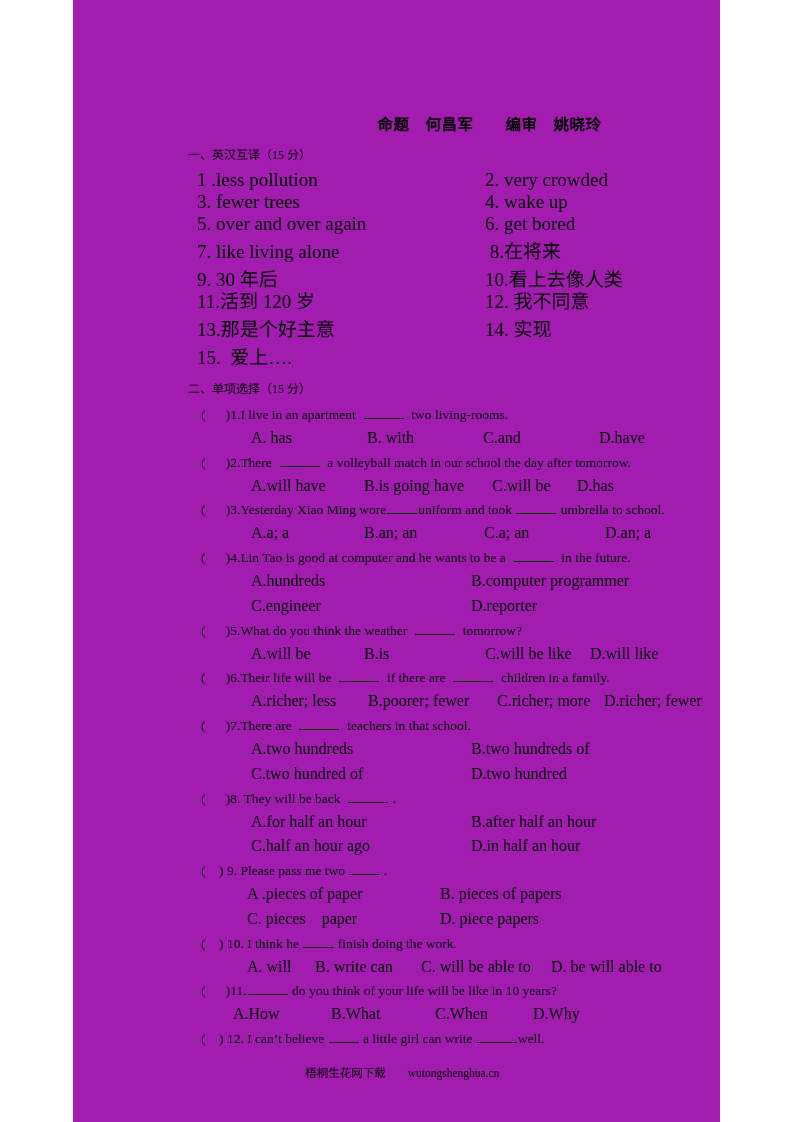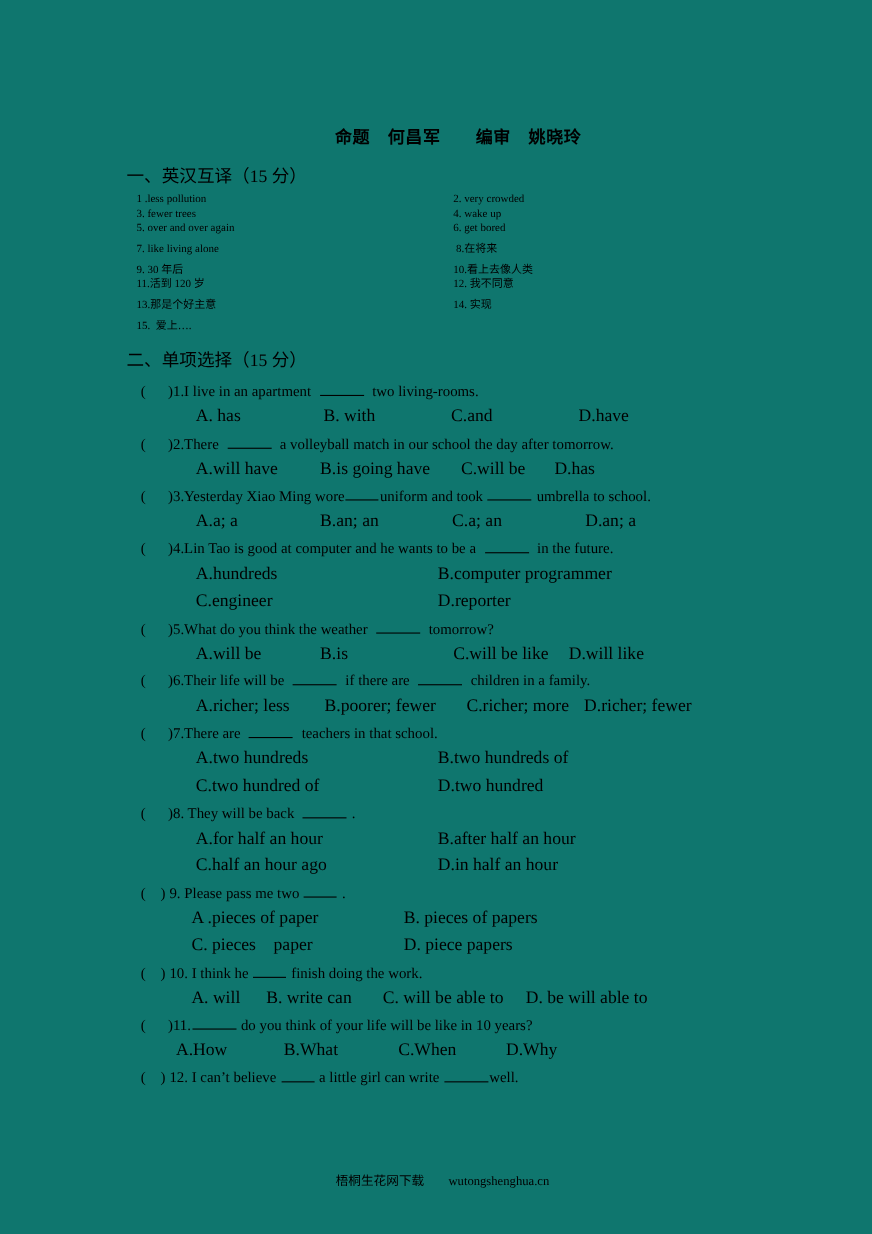--- a/index.html
+++ b/index.html
@@ -8,24 +8,24 @@
     padding: 0;
     background: #ffffff;
   }
   body {
     font-family: "Liberation Serif", "DejaVu Serif", serif;
     color: #000000;
     -webkit-font-smoothing: antialiased;
   }
   .page {
     position: relative;
-    width: 793px;
+    width: 647px;
     height: 1122px;
     margin: 0 auto;
-    background: #0f766e;
+    background: #a21caf;
     overflow: hidden;
     box-sizing: border-box;
     padding-left: 10px;
   }
   .sheet {
     position: absolute;
     left: 0;
     top: 0;
     width: 793px;
     padding: 112px 96px 0 118px;
@@ -38,38 +38,38 @@
     font-size: 15.5px;
     text-align: center;
     letter-spacing: 0.5px;
     margin: 0 0 11px 0;
     padding-left: 18px;
     white-space: pre;
   }
 
   
   .section-heading {
-    font-size: 16px;
+    font-size: 12px;
     margin: 1px 0 7px -3px;
     white-space: pre;
   }
   .section-heading.sec2 {
     margin-top: 12px;
     margin-bottom: 8px;
   }
 
   
   .translate-list {
     margin: 0 0 0 6px;
     padding: 0;
     list-style: none;
   }
   .tr-row {
     display: flex;
-    font-size: 10px;
+    font-size: 19px;
     line-height: 1.0;
     margin-bottom: 3px;
   }
   .tr-row.gap-before { margin-top: 9px; }
   .tr-cell-left {
     width: 288px;
     flex: 0 0 288px;
     white-space: pre;
   }
   .tr-cell-right {

